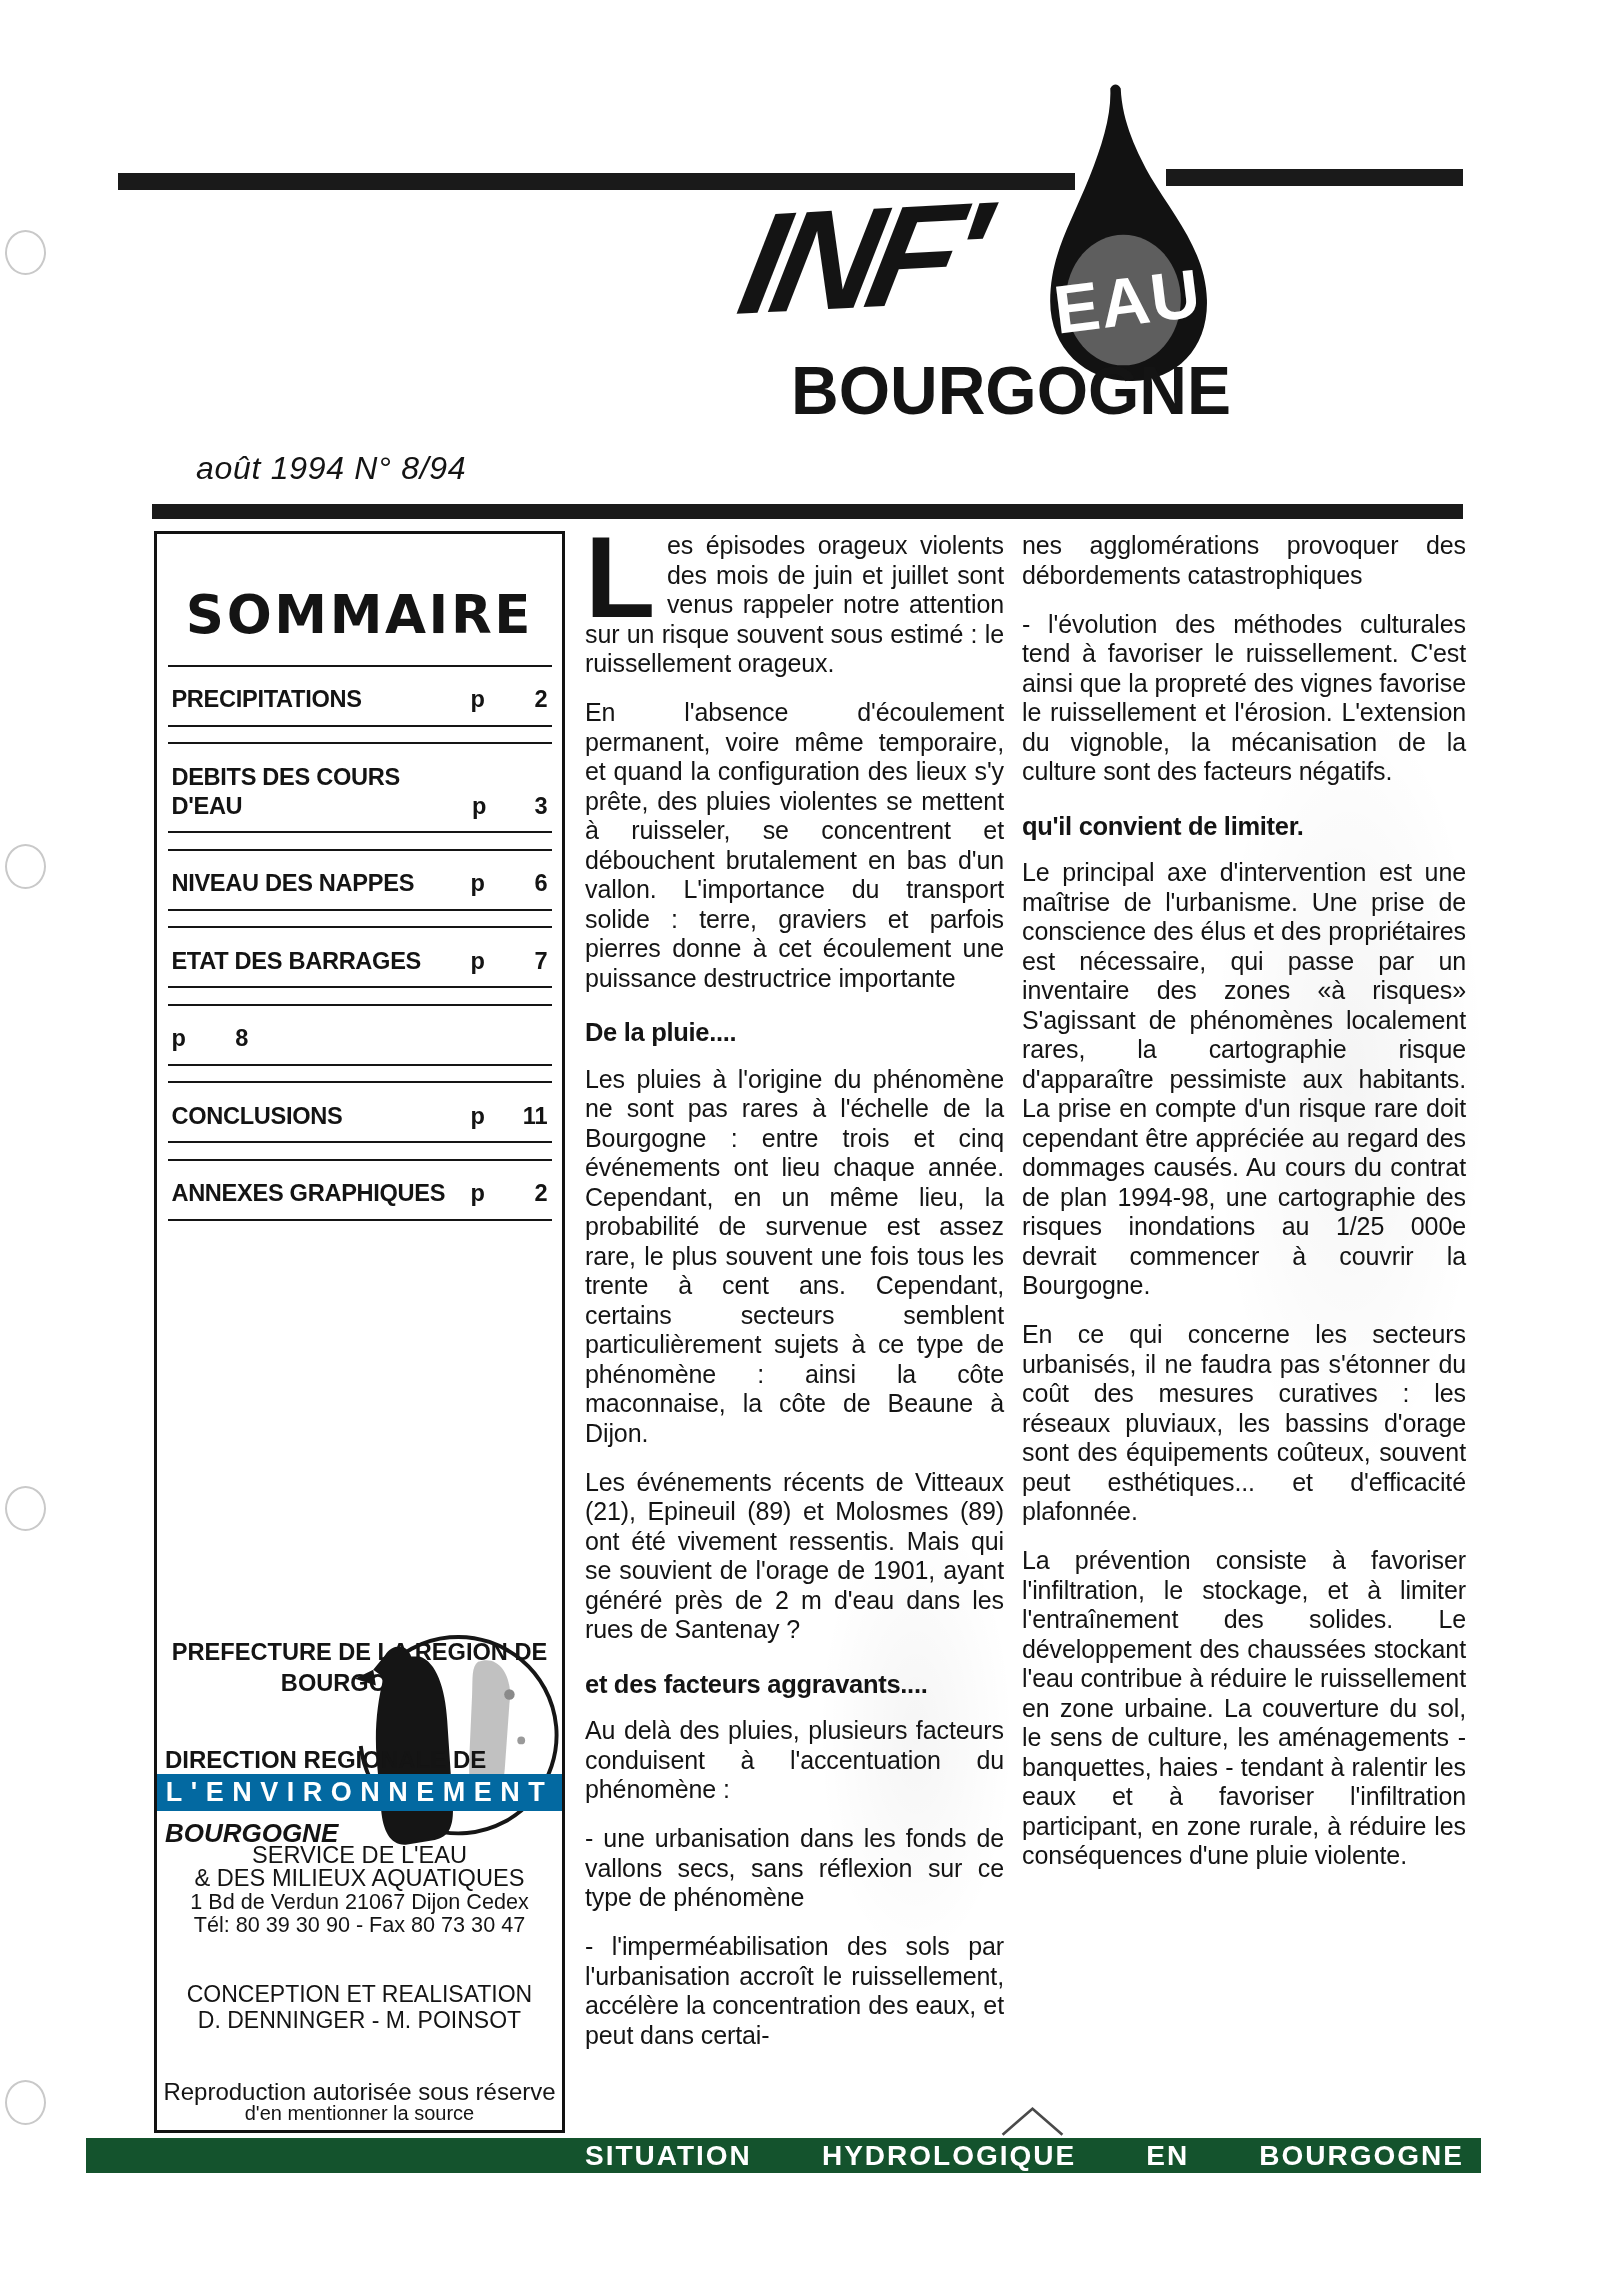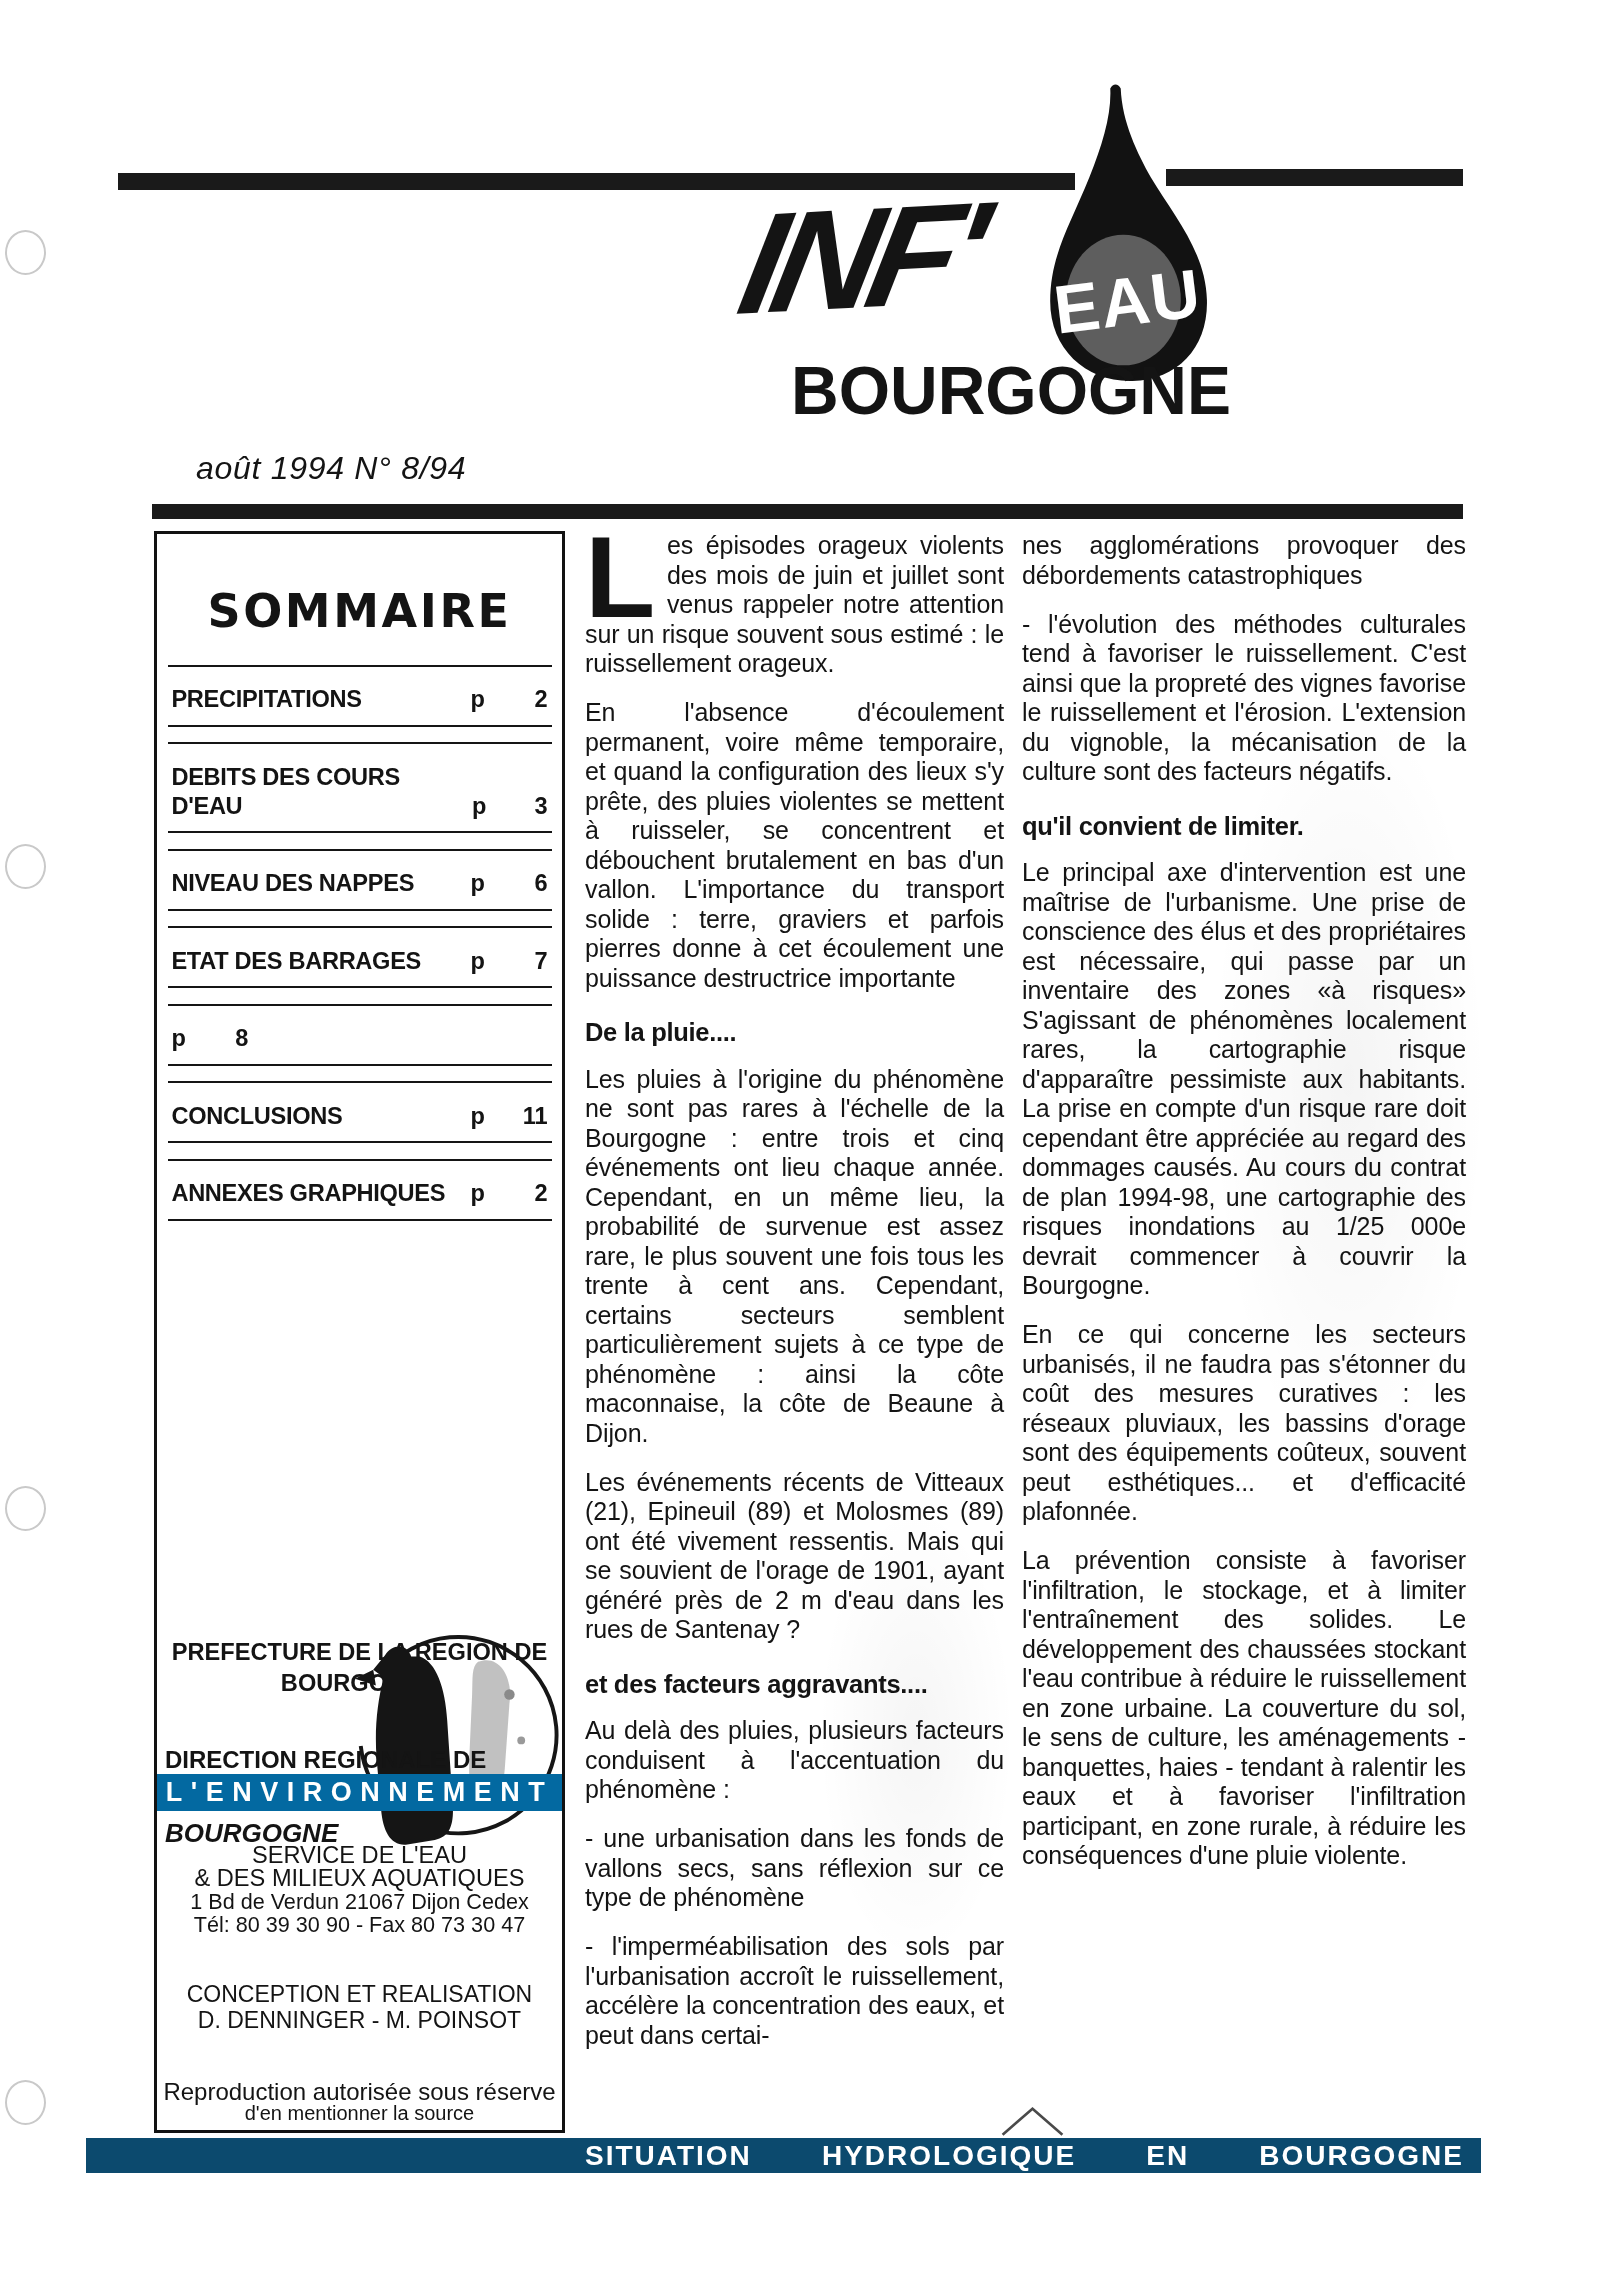--- a/index.html
+++ b/index.html
@@ -12,21 +12,21 @@
   
   .inf-logo{position:absolute;left:745px;top:187px;font-size:144px;font-weight:700;font-style:italic;
             letter-spacing:-9.2px;transform:skewX(-14deg) rotate(-3deg);line-height:1;}
   .logo-bourgogne{position:absolute;left:733px;top:357px;width:556px;text-align:center;
             font-size:66px;font-weight:700;letter-spacing:0px;transform:scaleY(1.04);line-height:1;}
   .date-line{position:absolute;left:196px;top:450px;font-size:32px;font-style:italic;letter-spacing:0.7px;}
 
   
   .toc-box{position:absolute;left:154px;top:531px;width:405px;height:1596px;border:3.3px solid #121212;}
   .toc-title{position:absolute;top:50px;left:0;right:0;text-align:center;
-             font-family:"DejaVu Sans",sans-serif;font-weight:700;font-size:46px;letter-spacing:2.6px;}
+             font-family:"DejaVu Sans",sans-serif;font-weight:700;font-size:53px;letter-spacing:2.6px;}
   .toc-list{position:absolute;top:131px;left:10.5px;right:10.5px;}
   .toc-entry{border-top:2.6px solid #151515;border-bottom:2.6px solid #151515;
              padding:18.3px 3.9px 10.5px 3.9px;margin-bottom:15.7px;display:flex;justify-content:space-between;align-items:flex-end;}
   .toc-label{font-size:23.6px;font-weight:700;line-height:29px;letter-spacing:-0.3px;}
   .toc-page{width:77px;display:flex;justify-content:space-between;font-size:23.6px;font-weight:700;line-height:29px;}
 
   .pub-center{position:absolute;left:0;right:0;text-align:center;font-weight:700;}
   .pub-left{position:absolute;left:7.9px;font-weight:700;text-align:center;}
   .env-bar{position:absolute;left:0;right:0;top:1240px;height:37px;background:#0369a1;
            display:flex;align-items:center;justify-content:center;}
@@ -34,21 +34,21 @@
   .pub-small{position:absolute;left:0;right:0;text-align:center;font-weight:400;}
 
   
   .col{position:absolute;top:531px;font-size:25px;line-height:29.5px;text-align:justify;letter-spacing:-0.1px;}
   .col p{margin:0 0 19.6px 0;}
   .col h3{font-size:25.5px;font-weight:700;margin:25px 0 17px 0;text-align:left;letter-spacing:-0.3px;}
   .col h3:first-child{margin-top:0;}
   .dropcap{float:left;font-size:115px;line-height:82px;font-weight:700;margin:5.2px 11.8px 0 0;}
 
   
-  .footer-bar{position:absolute;left:86px;top:2138px;width:1395px;height:35px;background:#0c4a6e;
+  .footer-bar{position:absolute;left:86px;top:2138px;width:1395px;height:35px;background:#14532d;
               display:flex;align-items:center;justify-content:space-between;padding:0 17px 0 499px;box-sizing:border-box;}
   .footer-bar span{color:#fff;font-weight:700;font-size:28px;letter-spacing:2px;white-space:nowrap;}
 
   .smudge{position:absolute;pointer-events:none;}
 </style>
 </head>
 <body>
 
 <div class="page">
 

